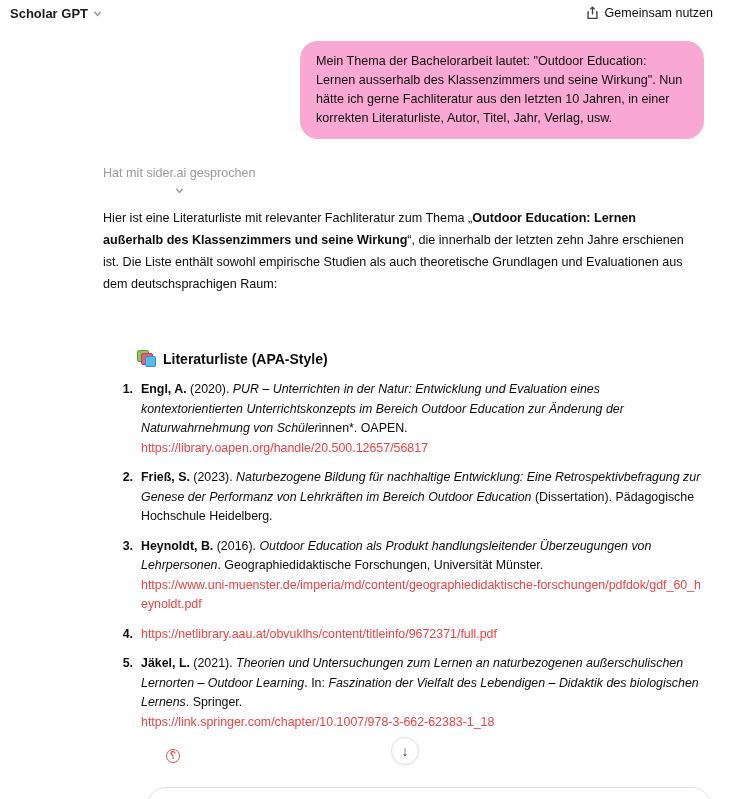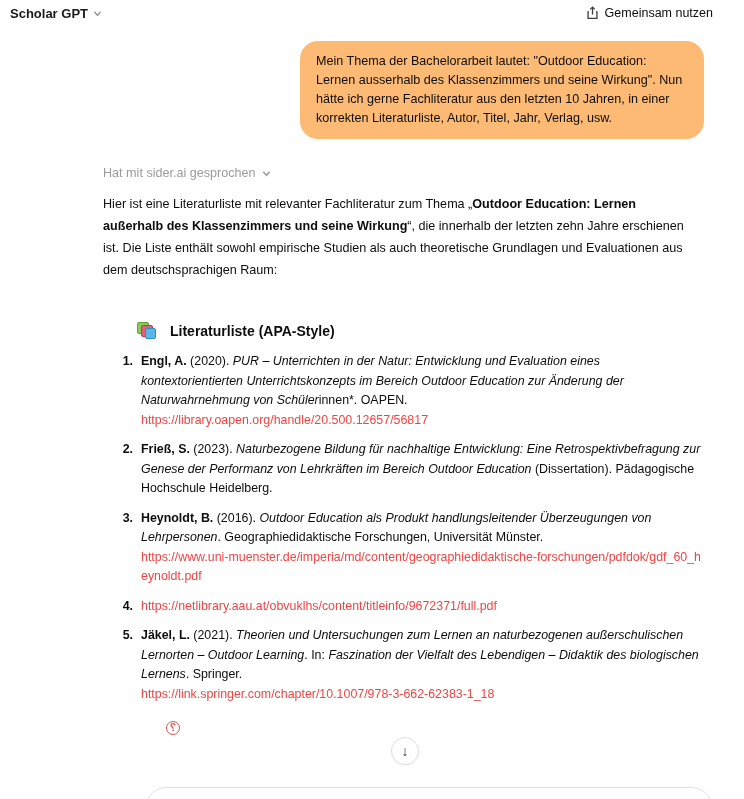--- a/index.html
+++ b/index.html
@@ -28,36 +28,36 @@
     display:inline-flex; align-items:flex-start; gap:6px;
     font-size:12.5px; color:#0d0d0d; cursor:pointer;
   }
   .share-icon-svg { width:13px; height:14px; stroke:#3d3d3d; stroke-width:1.4; fill:none; }
 
   
   .content { position:absolute; left:103px; top:32px; width:601px; }
 
   .user-row { display:flex; justify-content:flex-end; margin-top:9px; }
   .user-bubble {
-    max-width:404px; background:#fdba74; border-radius:18px;
+    max-width:404px; background:#f9a8d4; border-radius:18px;
     padding:11px 16px; font-size:12.6px; line-height:19px; color:#0d0d0d;
   }
 
   .tool-note {
     margin-top:27px; display:inline-flex; align-items:center; gap:6px;
-    font-size:12.6px; color:#9b9b9b; cursor:pointer;
+    font-size:12.6px; color:#9b9b9b; cursor:pointer;flex-direction:column;
   }
   .tool-note .chev { stroke:#9b9b9b; }
 
   .intro { margin-top:12px; font-size:12.6px; line-height:22px; width:596px; }
   .intro b { font-weight:700; }
 
   .section-heading {
-    margin:41px 0 0 34px;
-    display:flex; align-items:center; gap:14px;
+    margin:55px 0 0 34px;
+    display:flex; align-items:center; gap:7px;
     font-size:14px; font-weight:700; color:#0d0d0d;
   }
   
   .books-icon { position:relative; width:19px; height:17px; flex:0 0 auto; }
   .books-icon i { position:absolute; display:block; border-radius:2px; }
   .books-icon .b-green { left:0; top:0; width:12px; height:12px; background:#86ca57; border:1px solid #5da332; }
   .books-icon .b-pink  { left:4px; top:3px; width:12px; height:12px; background:#e2607a; border:1px solid #c23a56; }
   .books-icon .b-blue  { left:8px; top:6px; width:11px; height:11px; background:#57b9e8; border:1px solid #2f8fc4; }
 
   

